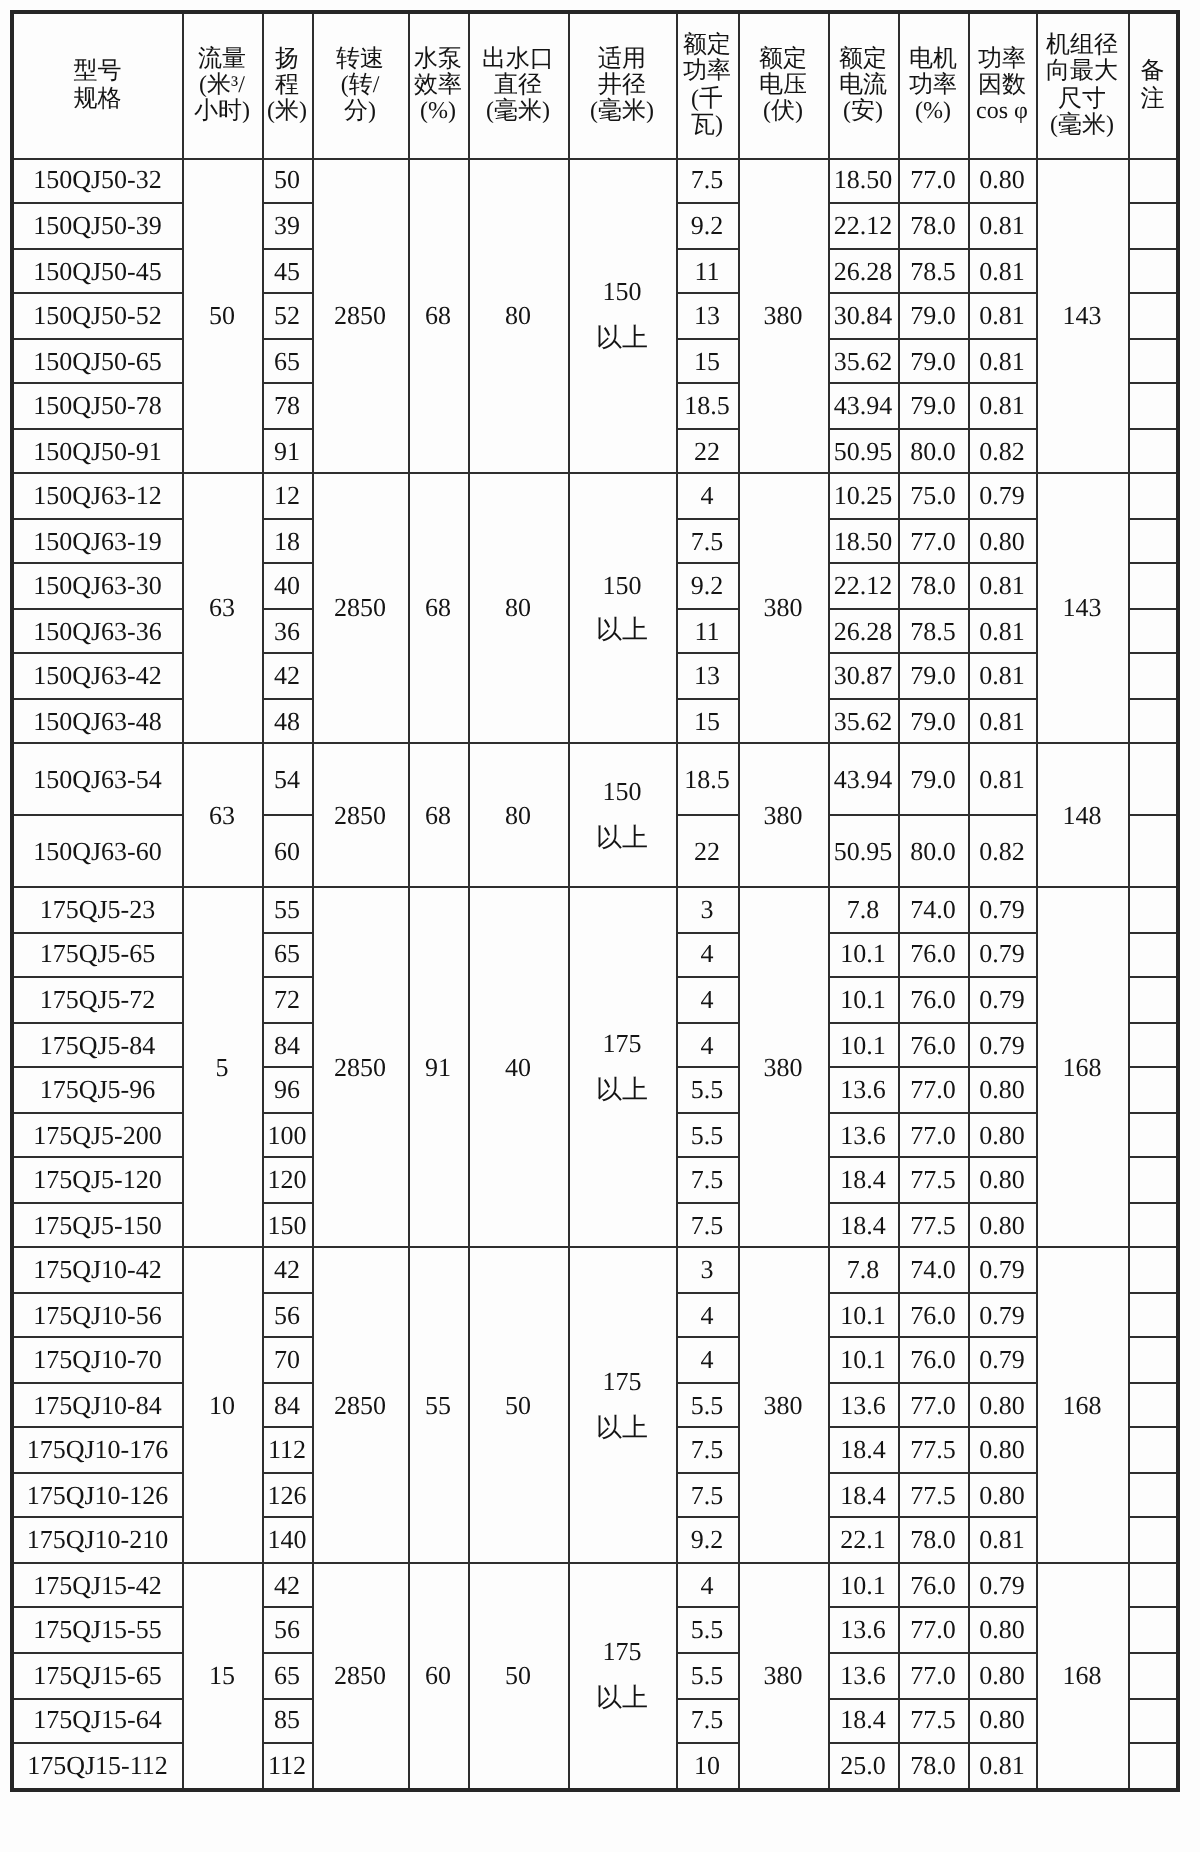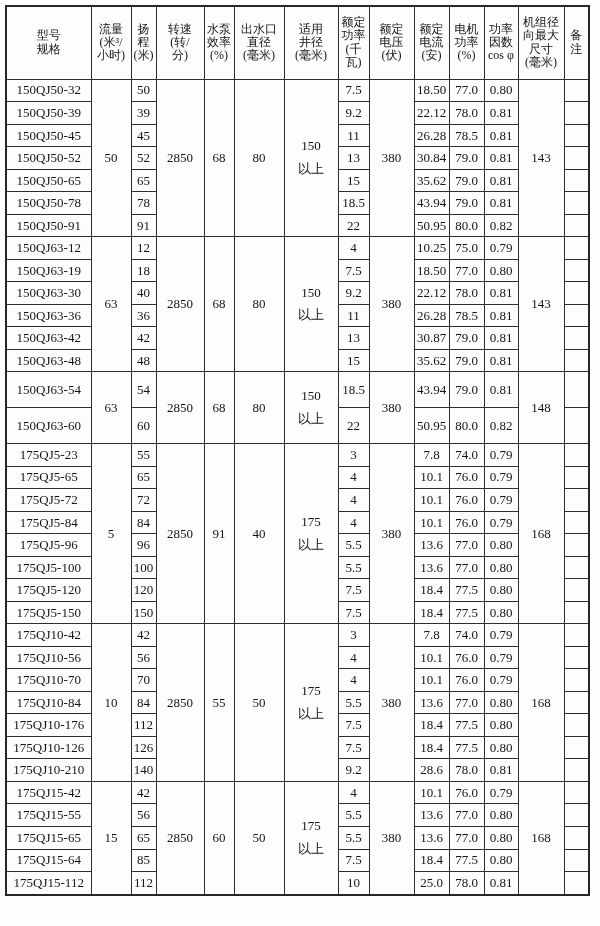--- a/index.html
+++ b/index.html
@@ -358,21 +358,21 @@
         <tr>
           <td class="model">175QJ5-96</td>
           <td>96</td>
           <td>5.5</td>
           <td>13.6</td>
           <td>77.0</td>
           <td>0.80</td>
           <td></td>
         </tr>
         <tr>
-          <td class="model">175QJ5-100</td>
+          <td class="model">175QJ5-200</td>
           <td>100</td>
           <td>5.5</td>
           <td>13.6</td>
           <td>77.0</td>
           <td>0.80</td>
           <td></td>
         </tr>
         <tr>
           <td class="model">175QJ5-120</td>
           <td>120</td>
@@ -452,21 +452,21 @@
           <td>7.5</td>
           <td>18.4</td>
           <td>77.5</td>
           <td>0.80</td>
           <td></td>
         </tr>
         <tr>
           <td class="model">175QJ10-210</td>
           <td>140</td>
           <td>9.2</td>
-          <td>28.6</td>
+          <td>22.1</td>
           <td>78.0</td>
           <td>0.81</td>
           <td></td>
         </tr>
         <tr>
           <td class="model">175QJ15-42</td>
           <td rowspan="5">15</td>
           <td>42</td>
           <td rowspan="5">2850</td>
           <td rowspan="5">60</td>

